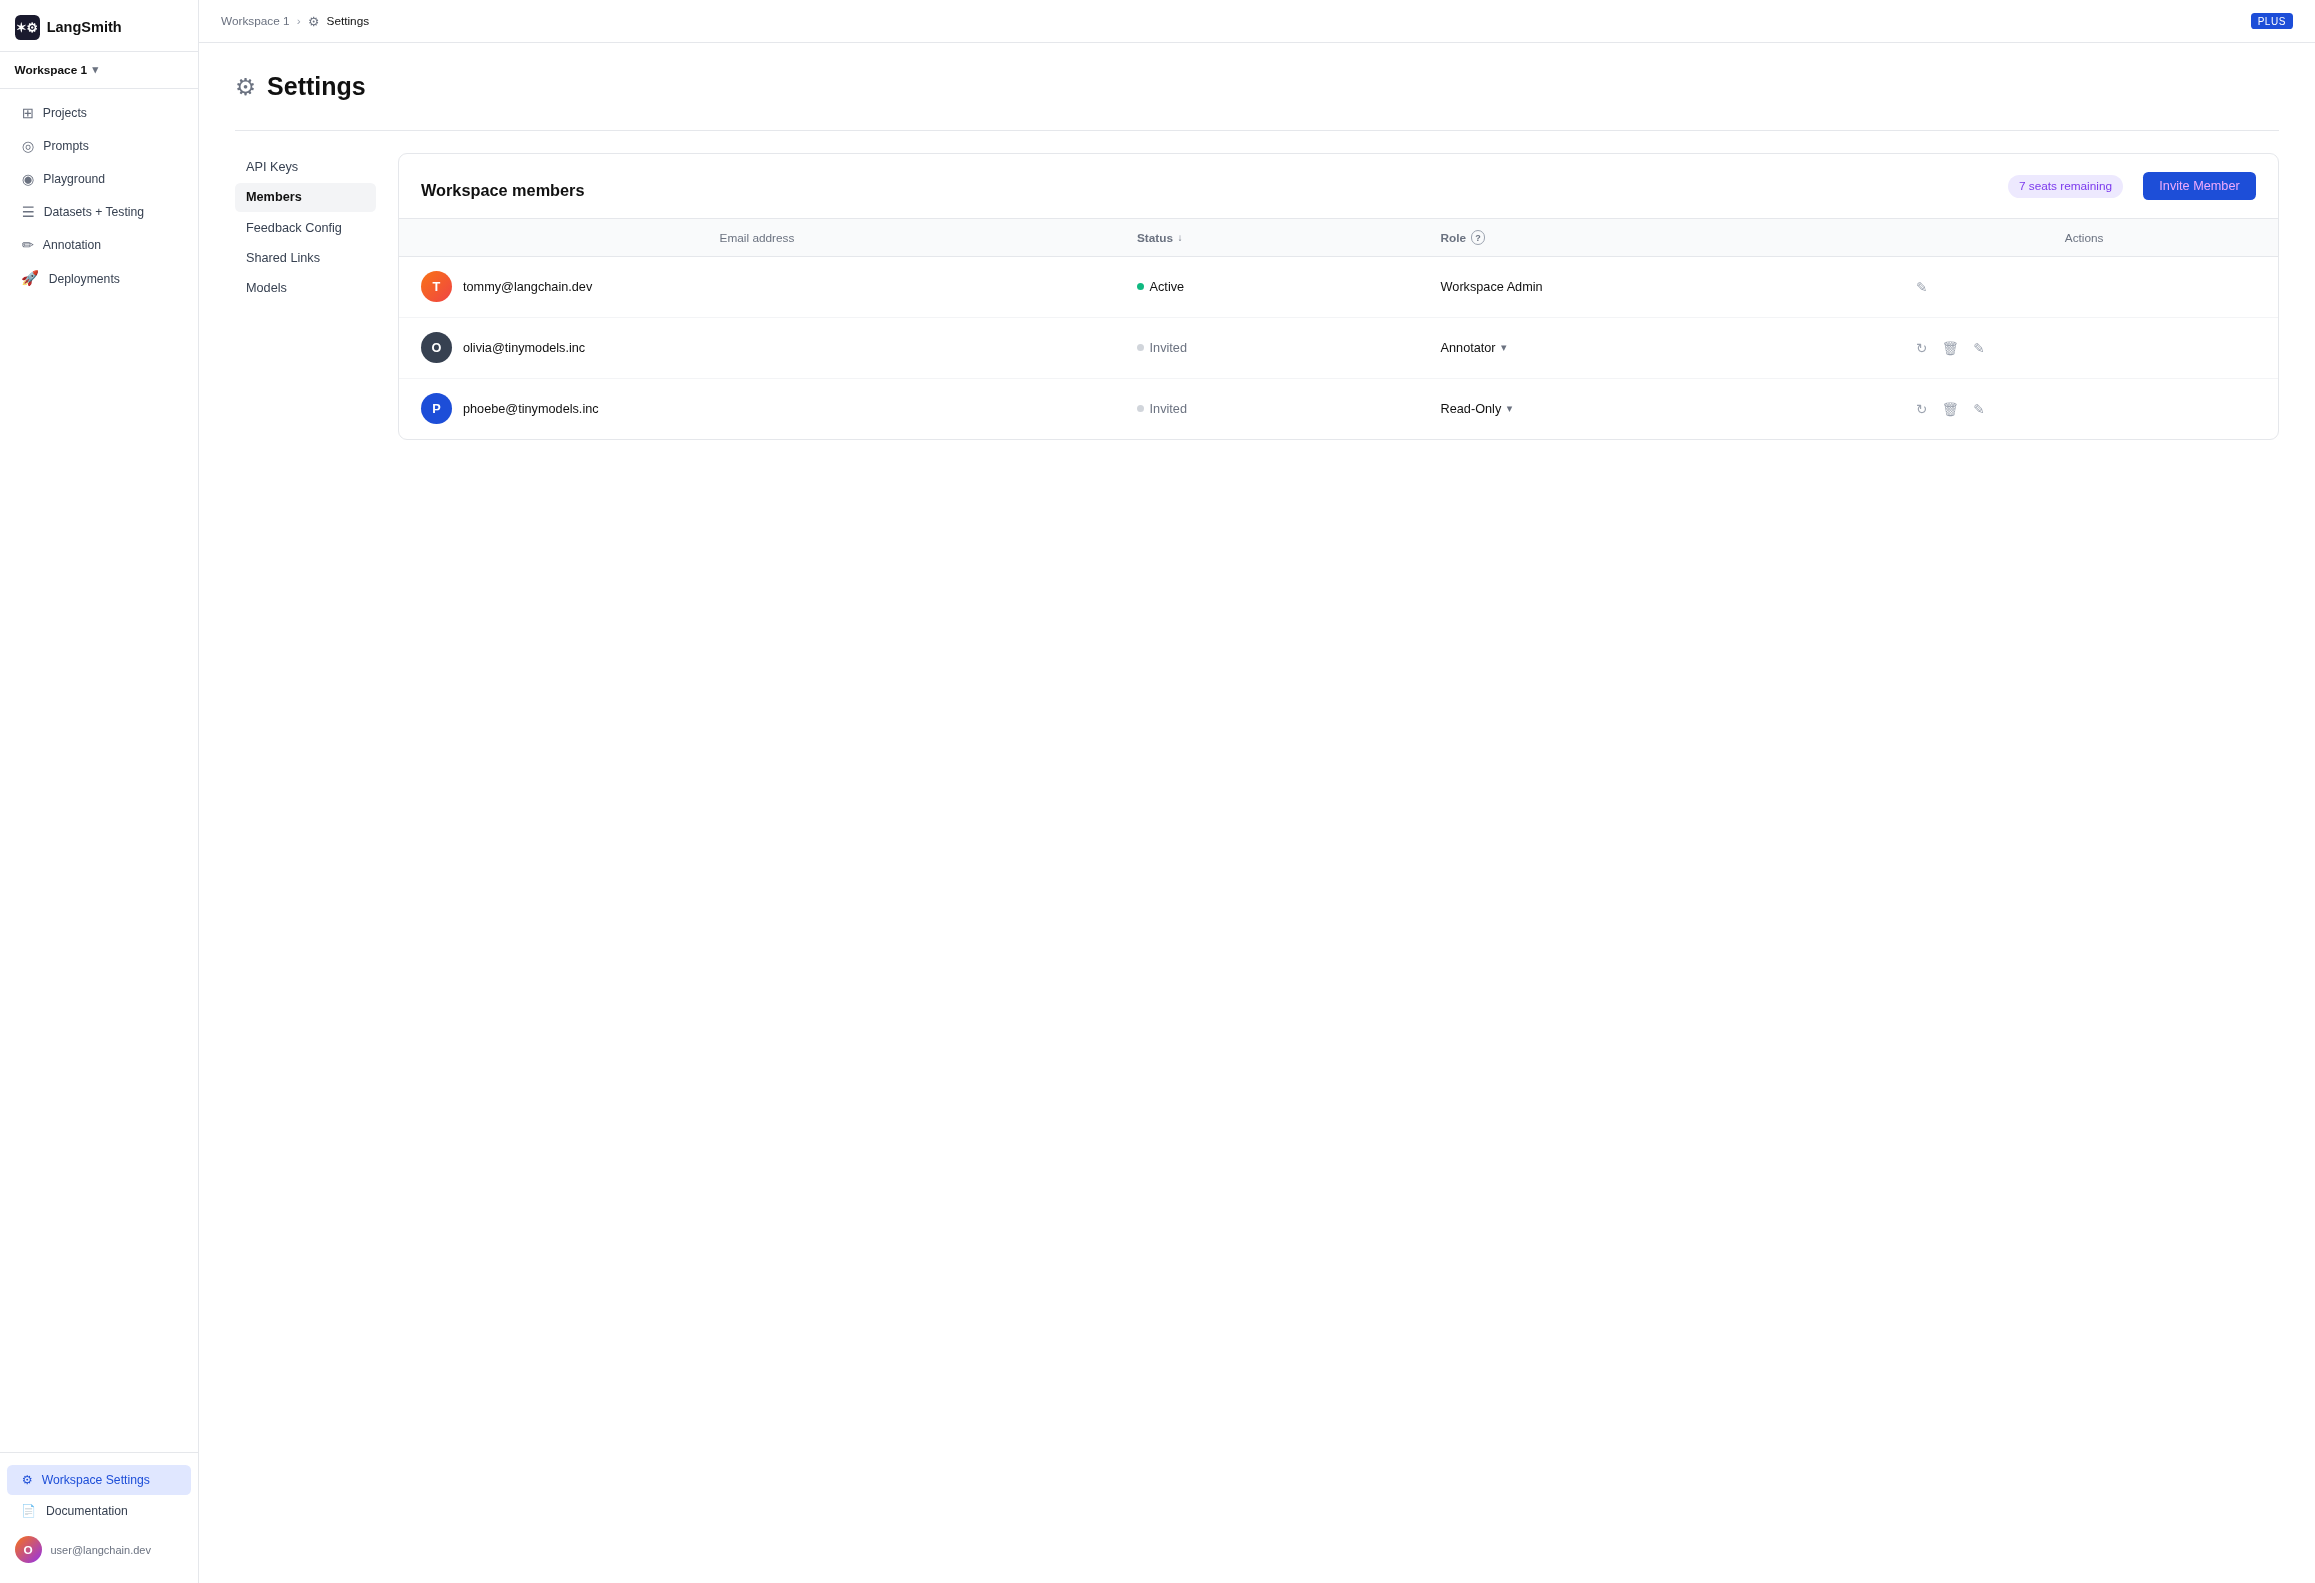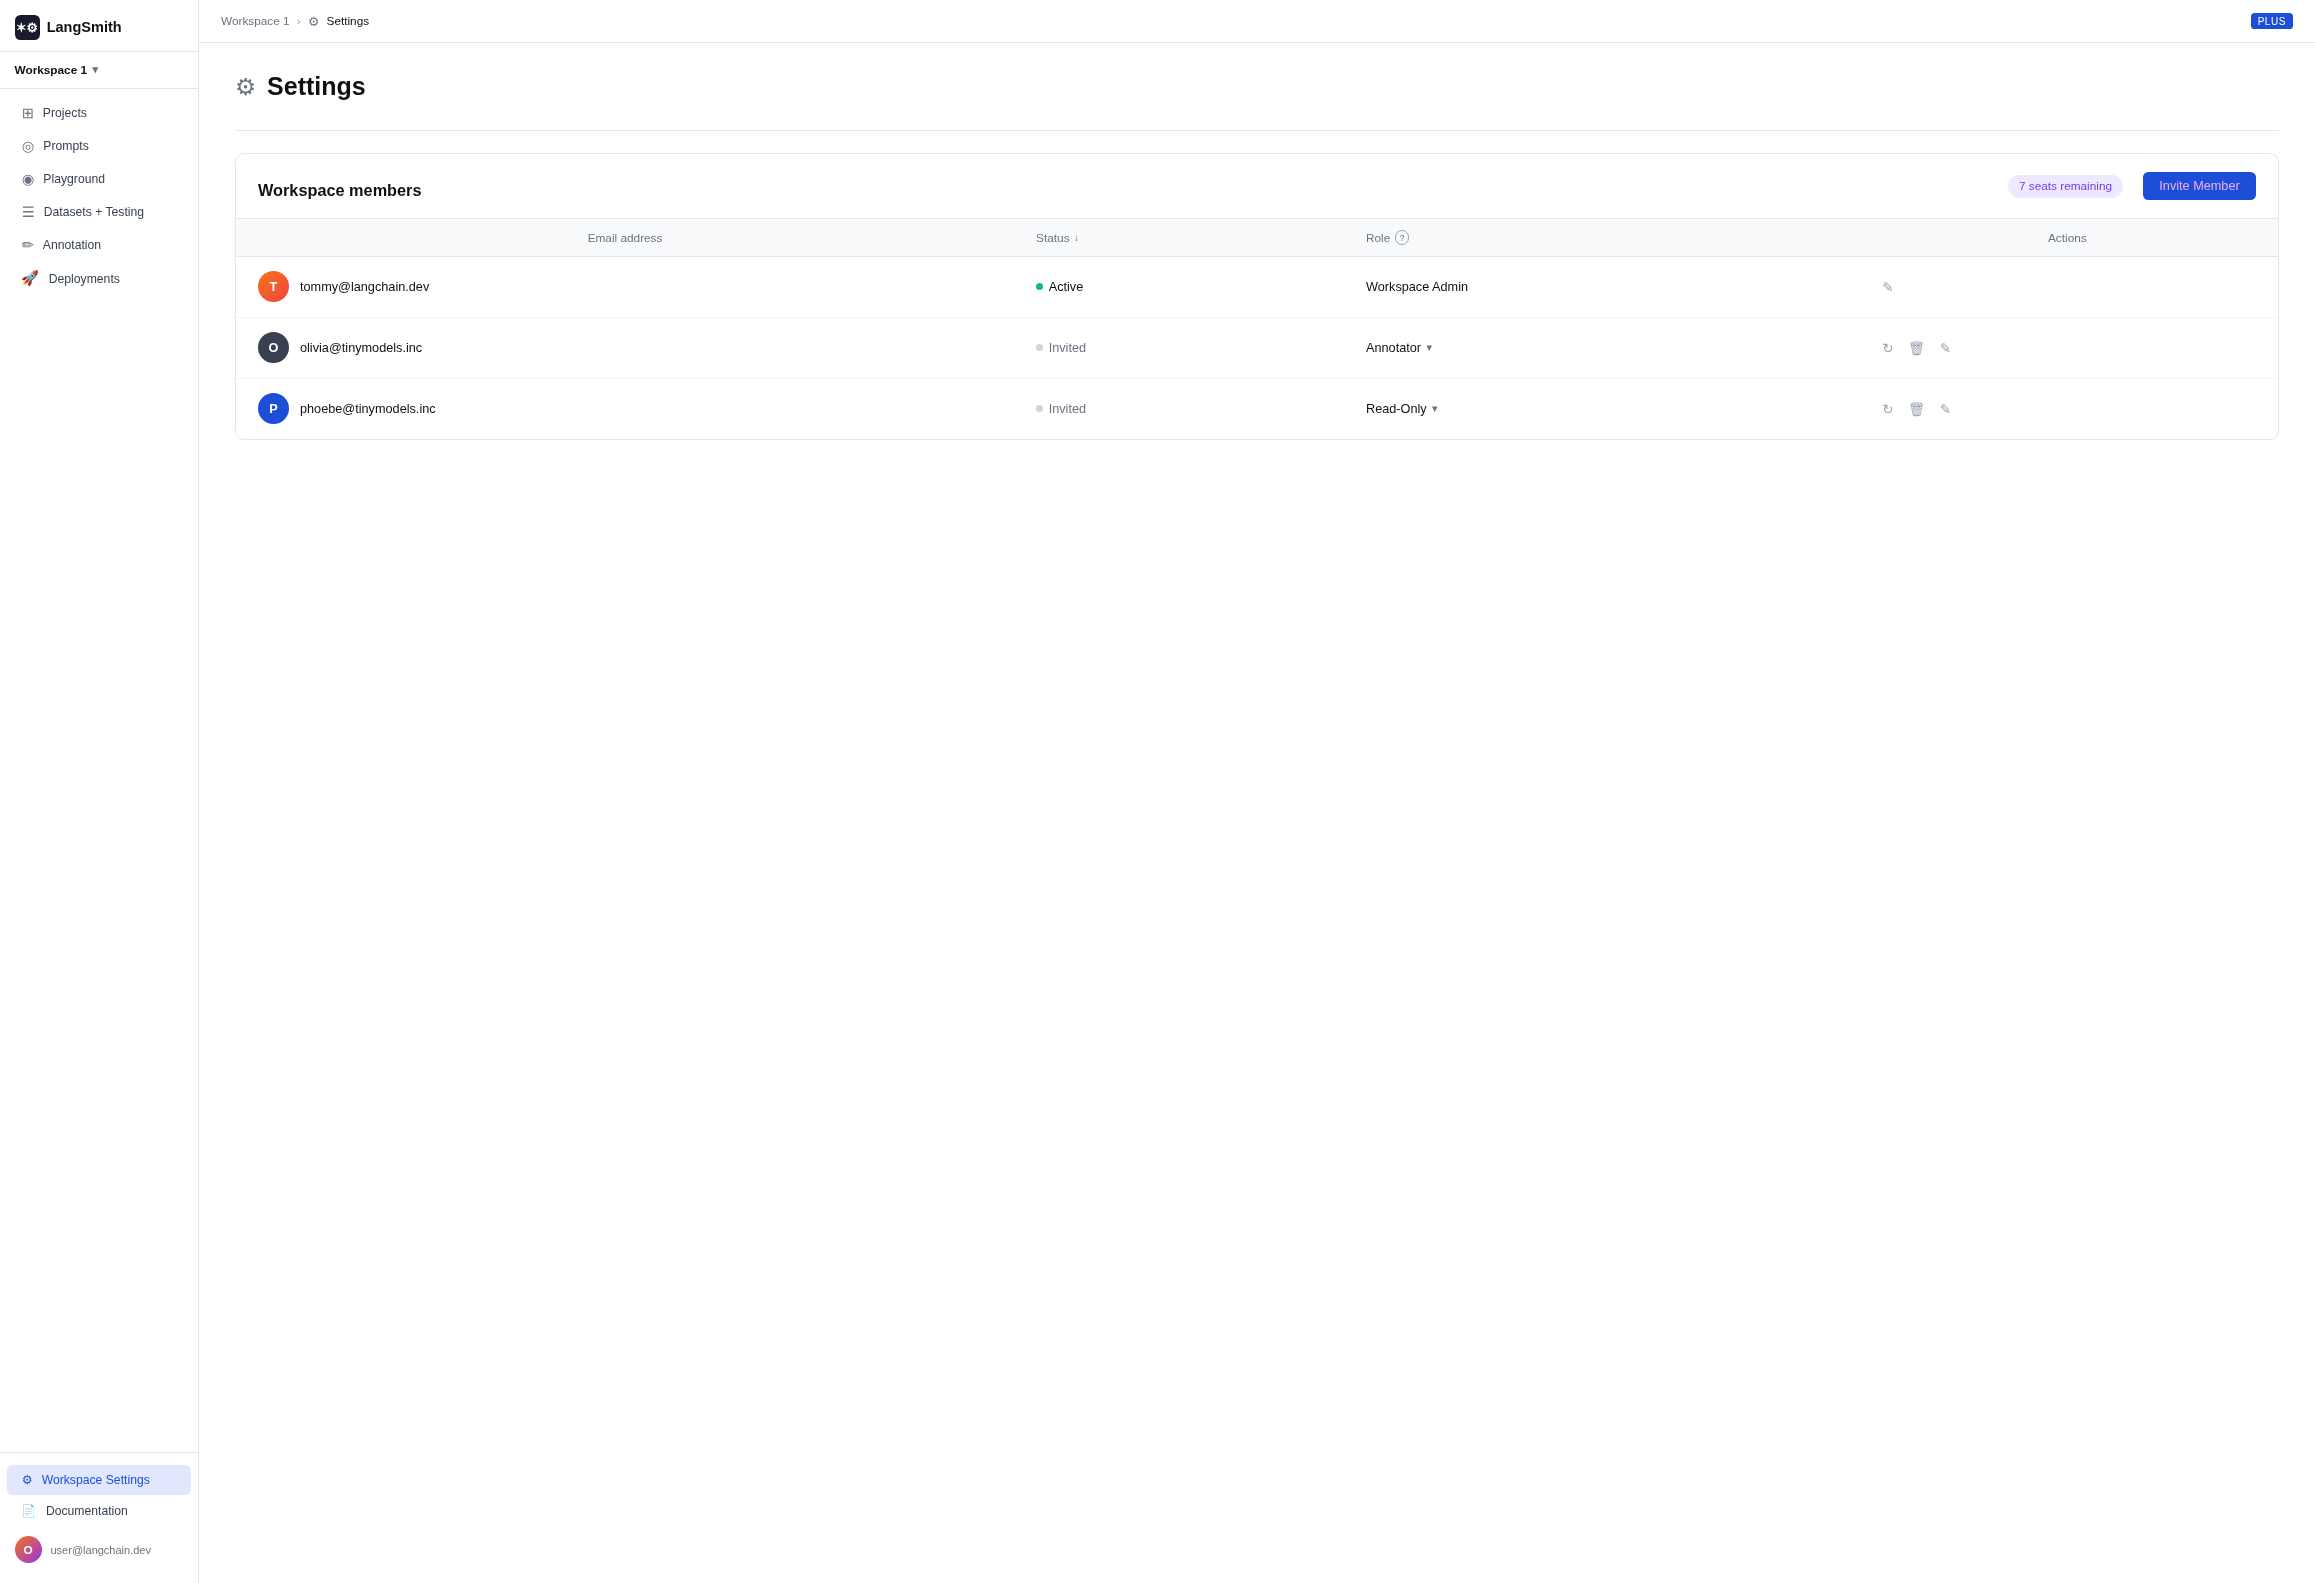--- a/index.html
+++ b/index.html
@@ -302,20 +302,21 @@
       font-size: 13.6px;
       padding: 3.6px;
       border-radius: 3.6px;
       display: flex; align-items: center; justify-content: center;
     }
 
     .th-content {
       display: flex;
       align-items: center;
       gap: 4.5px;
+      font-weight: bold;
     }
     .sort-icon { font-size: 10px; }
     .help-icon {
       display: inline-flex;
       align-items: center;
       justify-content: center;
       width: 14.5px;
       height: 14.5px;
       border-radius: 50%;
       border: 1.4px solid #9ca3af;
@@ -396,20 +397,37 @@
   </div>
 
   <div class="page-content">
     <div class="page-title">
       <span class="settings-gear">⚙</span>
       <h1>Settings</h1>
     </div>
 
     <div class="settings-layout">
 
+      <nav class="settings-nav">
+        <div class="settings-nav-item">
+          <span>API Keys</span>
+        </div>
+        <div class="settings-nav-item active">
+          <span>Members</span>
+        </div>
+        <div class="settings-nav-item">
+          <span>Feedback Config</span>
+        </div>
+        <div class="settings-nav-item">
+          <span>Shared Links</span>
+        </div>
+        <div class="settings-nav-item">
+          <span>Models</span>
+        </div>
+      </nav>
 
       <div class="members-panel">
         <div class="members-header">
           <span class="members-title">Workspace members</span>
           <div class="members-header-right">
             <span class="seats-badge">7 seats remaining</span>
             <button class="invite-btn">Invite Member</button>
           </div>
         </div>
 

